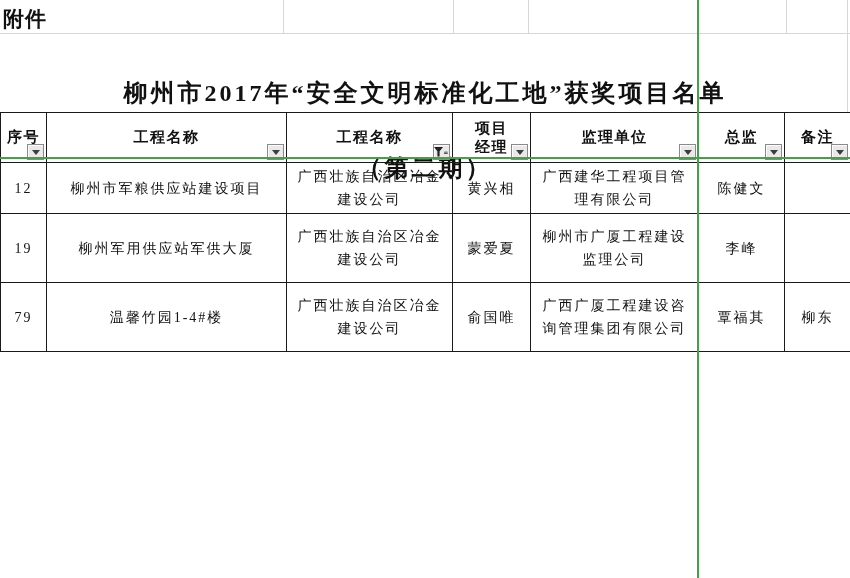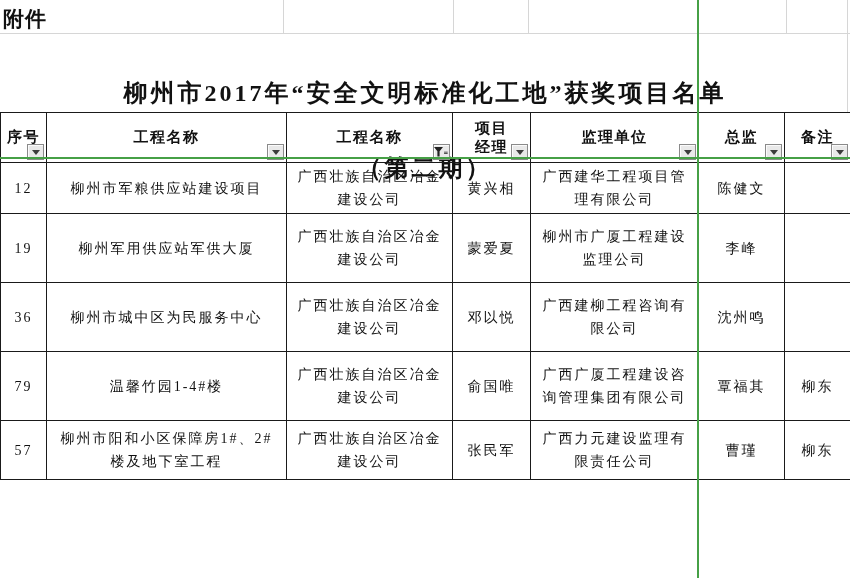--- a/index.html
+++ b/index.html
@@ -138,44 +138,26 @@
       <tr style="height:69px">
         <td class="seq">19</td>
         <td>柳州军用供应站军供大厦</td>
         <td>广西壮族自治区冶金建设公司</td>
         <td>蒙爱夏</td>
         <td>柳州市广厦工程建设监理公司</td>
         <td>李峰</td>
         <td></td>
       </tr>
       <tr style="height:69px">
-        <td class="seq">36</td>
-        <td>柳州市城中区为民服务中心</td>
-        <td>广西壮族自治区冶金建设公司</td>
-        <td>邓以悦</td>
-        <td>广西建柳工程咨询有限公司</td>
-        <td>沈州鸣</td>
-        <td></td>
-      </tr>
-      <tr style="height:69px">
         <td class="seq">79</td>
         <td>温馨竹园1-4#楼</td>
         <td>广西壮族自治区冶金建设公司</td>
         <td>俞国唯</td>
         <td>广西广厦工程建设咨询管理集团有限公司</td>
         <td>覃福其</td>
-        <td>柳东</td>
-      </tr>
-      <tr style="height:59px">
-        <td class="seq">57</td>
-        <td>柳州市阳和小区保障房1#、2#楼及地下室工程</td>
-        <td>广西壮族自治区冶金建设公司</td>
-        <td>张民军</td>
-        <td>广西力元建设监理有限责任公司</td>
-        <td>曹瑾</td>
         <td>柳东</td>
       </tr>
     </tbody>
   </table>
 
   <div class="pb pb-v" style="background-color: rgb(70, 160, 70);"></div>
   <div class="pb pb-h" style="background-color: rgb(70, 160, 70);"></div>
 
 </div>
 

